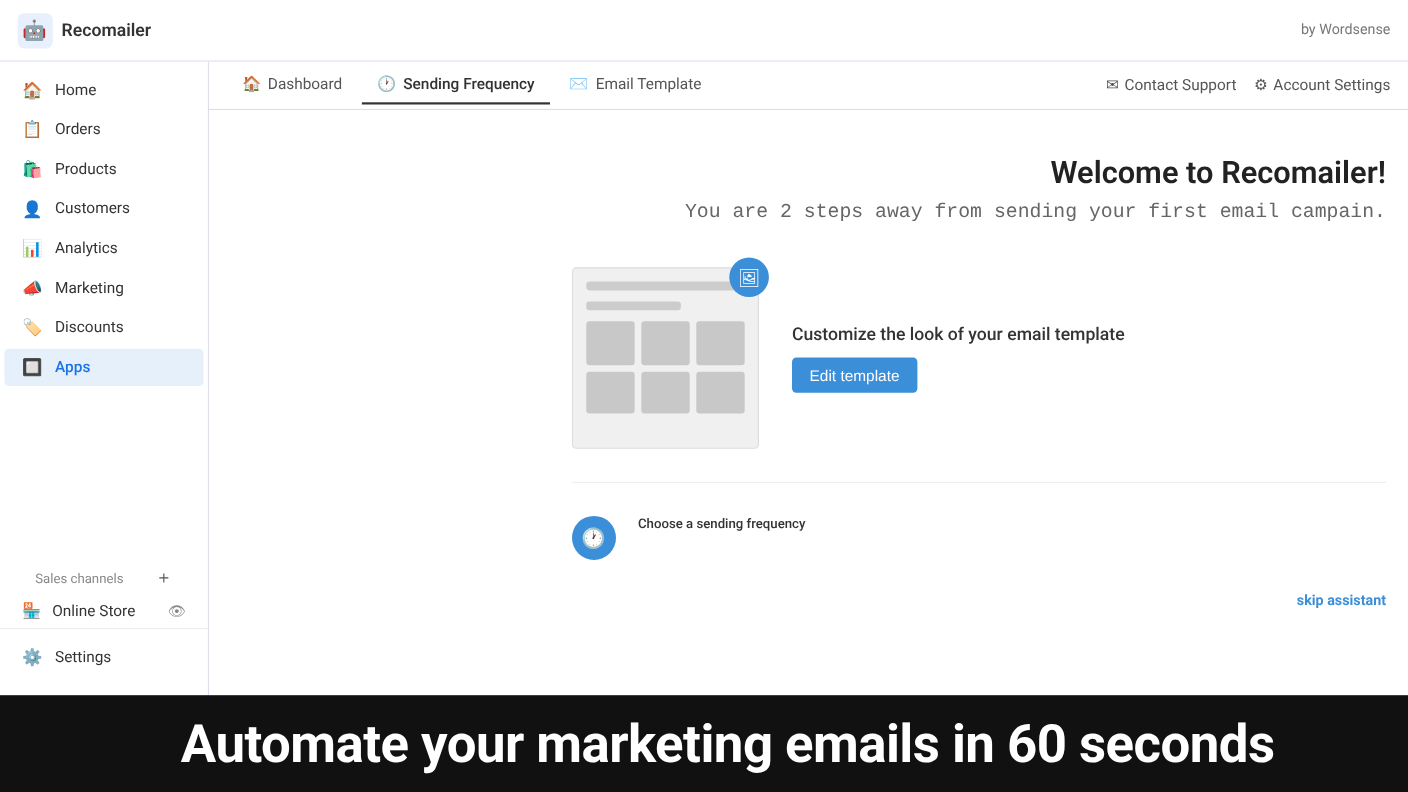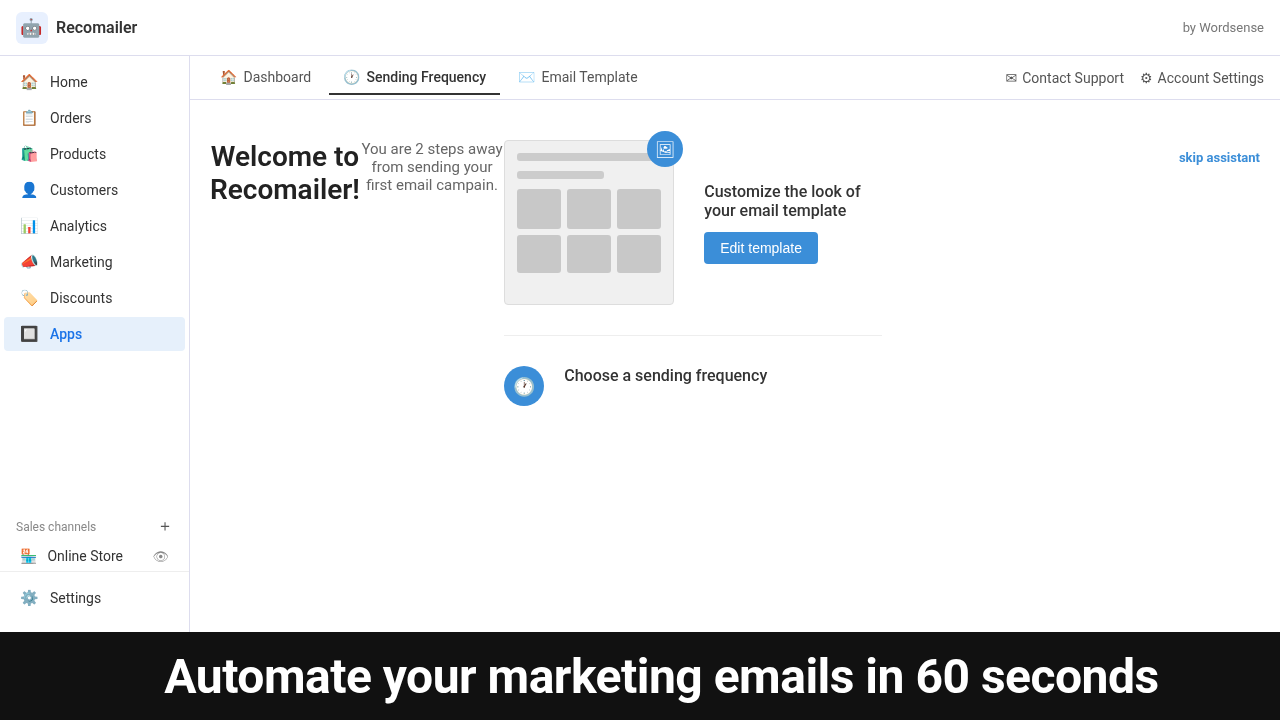--- a/index.html
+++ b/index.html
@@ -22,21 +22,21 @@
     .sidebar {
       width: 190px; background: #fff; border-right: 1px solid #dde;
       display: flex; flex-direction: column; flex-shrink: 0; padding: 8px 0;
     }
     .sidebar-item {
       display: flex; align-items: center; gap: 10px; padding: 8px 16px;
       font-size: 14px; color: #333; cursor: pointer; border-radius: 4px; margin: 1px 4px;
     }
     .sidebar-item.active { background: #e6f0fb; color: #1a73e8; font-weight: 500; }
     .sidebar-item .icon { font-size: 15px; width: 20px; text-align: center; }
-    .sidebar-section { padding: 12px 16px 4px; font-size: 12px; color: #888; display: flex; align-items: center; justify-content: space-between; }
+    .sidebar-section { padding: 12px 32px 4px; font-size: 12px; color: #888; display: flex; align-items: center; justify-content: space-between; }
     .sidebar-section .add-btn { cursor: pointer; color: #555; font-size: 16px; }
     .sidebar-item-row { display: flex; align-items: center; justify-content: space-between; padding: 6px 16px; margin: 1px 4px; border-radius: 4px; cursor: pointer; }
     .sidebar-item-row-left { display: flex; align-items: center; gap: 10px; font-size: 14px; color: #333; }
     .sidebar-spacer { flex: 1; }
     .sidebar-bottom { border-top: 1px solid #eee; padding: 8px 0; }
 
     
     .app-area { flex: 1; display: flex; flex-direction: column; overflow: hidden; }
 
     
@@ -52,24 +52,24 @@
     .nav-tab.active { color: #333; border-bottom: 2px solid #333; font-weight: 500; }
     .nav-tab .tab-icon { font-size: 14px; }
     .app-nav-right { display: flex; align-items: center; gap: 16px; margin-left: auto; }
     .app-nav-right .nav-link {
       display: flex; align-items: center; gap: 5px; font-size: 14px; color: #555; cursor: pointer;
     }
 
     
     .main-content {
       flex: 1; background: #fff; overflow-y: auto; padding: 40px 20px 20px;
-      display: flex; flex-direction: row; align-items: flex-start;
+      display: flex; flex-direction: column; align-items: flex-end;
     }
     .welcome-title { font-size: 28px; font-weight: 600; color: #222; margin-bottom: 10px; text-align: center; }
-    .welcome-sub { font-size: 15px; color: #666; margin-bottom: 40px; text-align: center; }
+    .welcome-sub { font-size: 18px; color: #666; margin-bottom: 40px; text-align: center; font-family: Liberation Mono, monospace; }
 
     
     .steps-container { width: 100%; max-width: 740px; }
 
     
     .step-template {
       display: flex; align-items: center; gap: 30px; padding-bottom: 30px;
       border-bottom: 1px solid #eee; margin-bottom: 30px;
     }
     .template-preview {
@@ -93,21 +93,21 @@
       background: #3b8ed8; color: #fff; border: none; border-radius: 4px;
       padding: 8px 16px; font-size: 14px; cursor: pointer; font-weight: 500;
     }
 
     
     .step-frequency { display: flex; align-items: flex-start; gap: 20px; padding-bottom: 20px; }
     .freq-icon {
       width: 40px; height: 40px; background: #3b8ed8; border-radius: 50%;
       display: flex; align-items: center; justify-content: center; color: #fff; font-size: 18px; flex-shrink: 0;
     }
-    .step-freq-info h3 { font-size: 16px; font-weight: 500; color: #333; margin-bottom: 10px; }
+    .step-freq-info h3 { font-size: 12px; font-weight: 500; color: #333; margin-bottom: 10px; }
     .btn-secondary {
       background: #3b8ed8; color: #fff; border: none; border-radius: 4px;
       padding: 8px 18px; font-size: 14px; cursor: pointer;
     }
 
     
     .skip-row { width: 100%; max-width: 740px; display: flex; justify-content: flex-end; margin-top: 10px; font-weight: bold; }
     .skip-link { font-size: 13px; color: #3b8ed8; cursor: pointer; text-decoration: none; }
 
     

